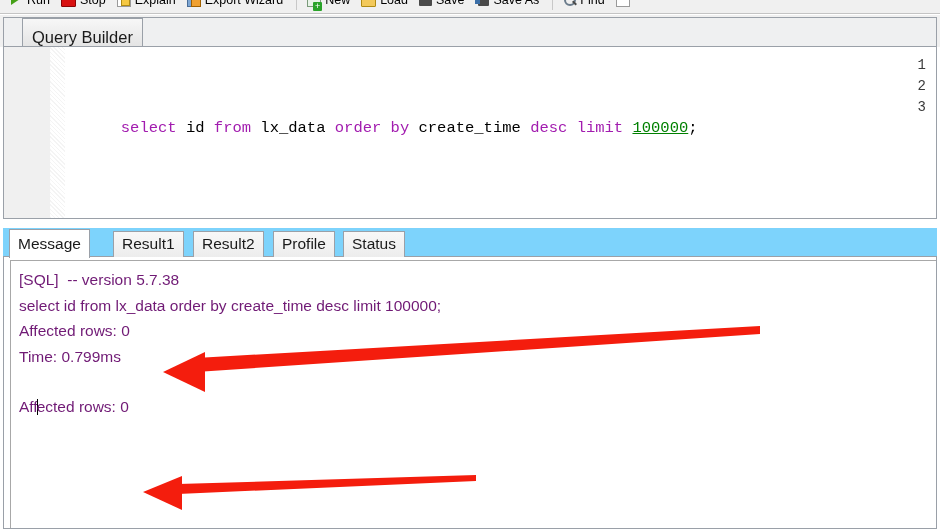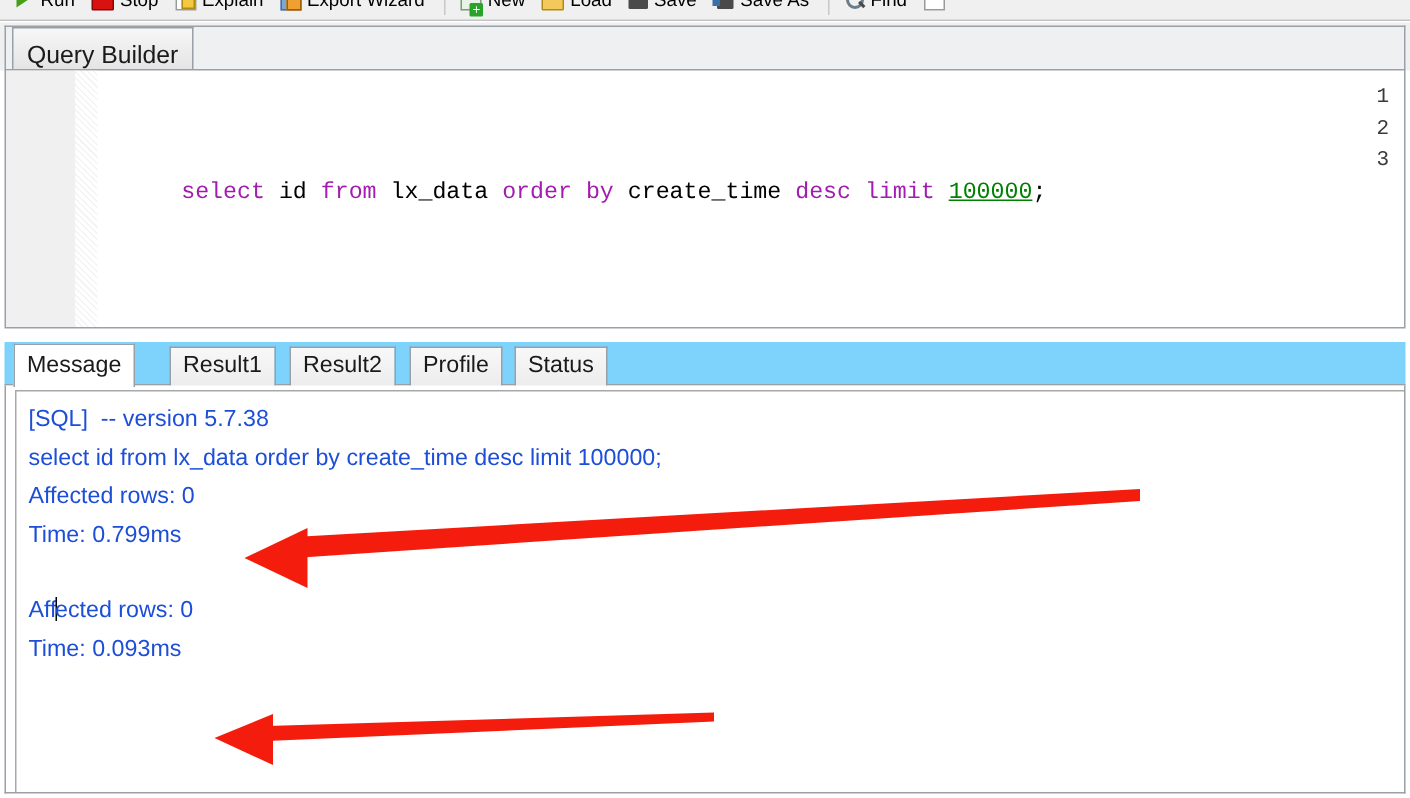--- a/index.html
+++ b/index.html
@@ -90,20 +90,21 @@
     top: 3px;
     height: 30px;
     box-sizing: border-box;
     font-size: 16.5px;
     color: #1a1a1a;
     line-height: 28px;
     padding: 4px 9px;
     border: 1px solid #9aa0a8;
     background: linear-gradient(#f7f7f7, #e3e3e3);
     border-bottom: none;
+    margin-left: 14px;
   }
   .mtab.active {
     background: #ffffff;
     top: 1px;
     height: 33px;
     line-height: 31px;
     z-index: 3;
   }
 
   
@@ -206,21 +207,21 @@
     right: 0; bottom: 0;
     border-left: 1px solid #a8a8a8;
     border-top: 1px solid #a8a8a8;
     background: #ffffff;
     box-sizing: border-box;
     padding: 6px 0 0 8px;
   }
   .msg-line {
     font-size: 15.5px;
     line-height: 25.5px;
-    color: #1d4ed8;
+    color: #701a75;
     white-space: pre;
   }
   .msg-gap { height: 25px; }
   .caret {
     display: inline-block;
     width: 1px;
     height: 16px;
     background: #000;
     vertical-align: -3px;
     margin: 0 -1px;
@@ -325,21 +326,20 @@
 </div>
 
 <div class="message-panel">
   <div class="message-box">
     <div class="msg-line">[SQL]  -- version 5.7.38</div>
     <div class="msg-line">select id from lx_data order by create_time desc limit 100000;</div>
     <div class="msg-line">Affected rows: 0</div>
     <div class="msg-line">Time: 0.799ms</div>
     <div class="msg-gap"></div>
     <div class="msg-line"><span>Aff</span><span class="caret"></span><span>ected rows: 0</span></div>
-    <div class="msg-line">Time: 0.093ms</div>
   </div>
 </div>
 
 <svg class="arrows" viewBox="0 0 940 532" width="940" height="532">
 
   <g>
     <polygon points="760,326 760,334 196,372 196,358" fill="#f41d0d"></polygon>
     <polygon points="163,372 205,352 205,392" fill="#f41d0d"></polygon>
   </g>
 

